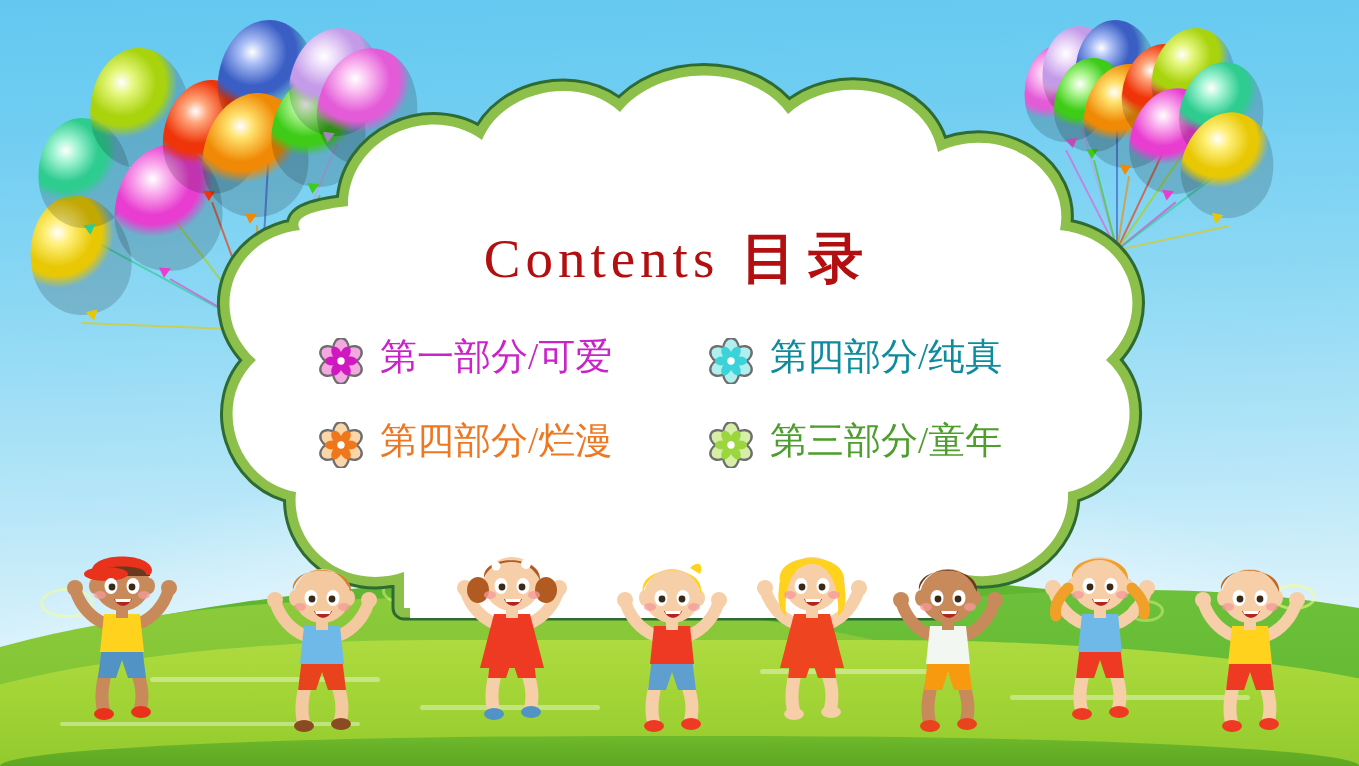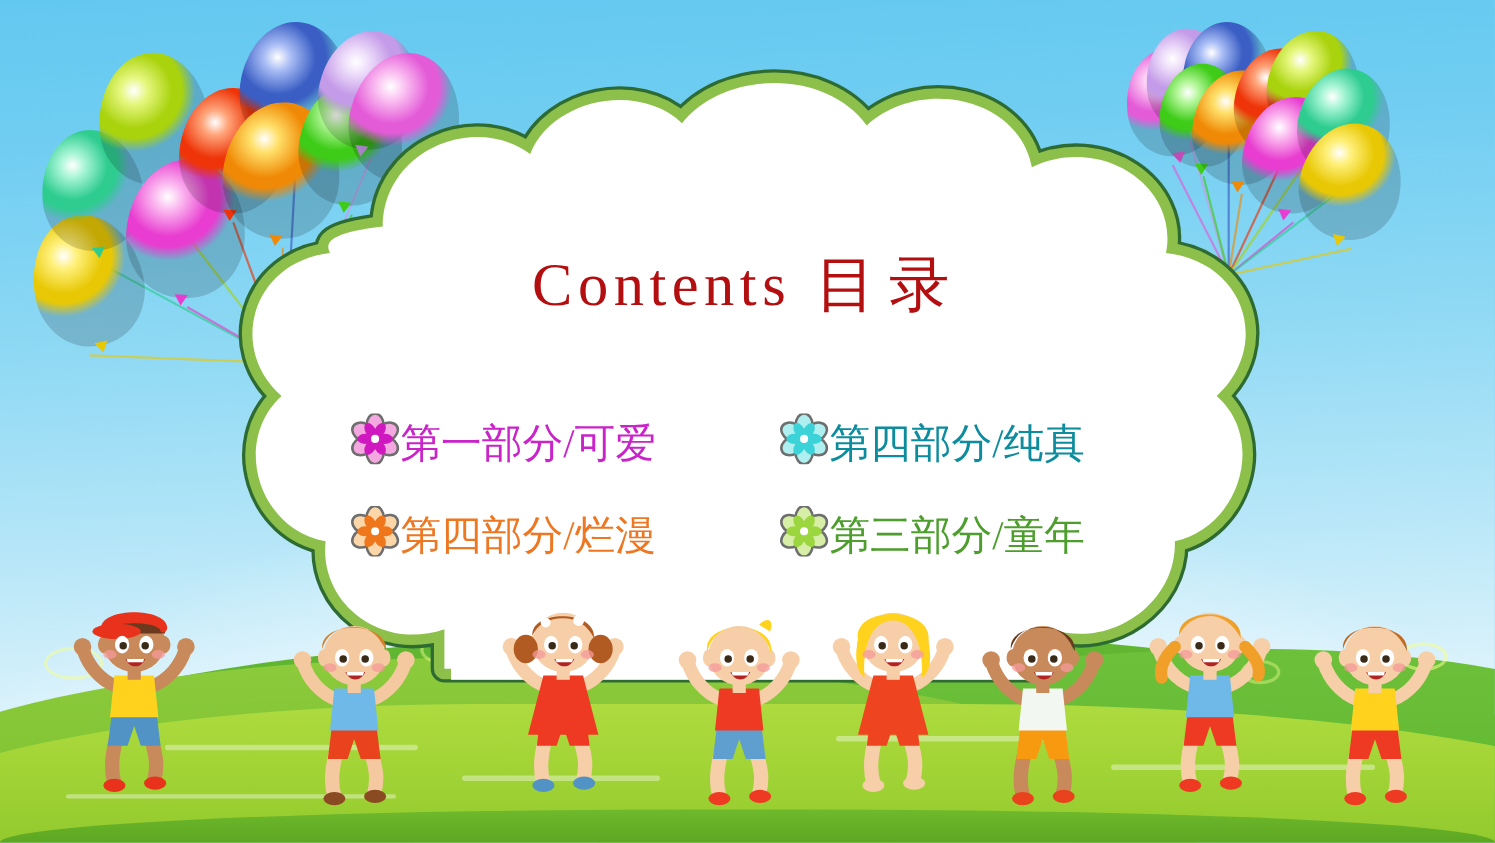--- a/index.html
+++ b/index.html
@@ -79,35 +79,35 @@
   .title {
     position:absolute; left:0; right:0; top:222px;
     text-align:center;
     font-family:"Liberation Serif","DejaVu Serif",serif;
     font-size:55px;
     color:#B30F10;
     letter-spacing:5px;
     white-space:nowrap;
     pointer-events:auto;
   }
-  .title .cn { letter-spacing:12px; margin-left:22px; }
+  .title .cn { letter-spacing:12px; margin-left:22px;font-weight:bold; }
 
   .menu {
     position:absolute;
     left:318px; top:338px;
     width:780px;
     display:grid;
     grid-template-columns:390px 390px;
     grid-auto-rows:84px;
     pointer-events:auto;
   }
   .menu-item {
     display:flex;
-    align-items:flex-end;
-    gap:0;
+    align-items:flex-start;
+    gap:16px;
     cursor:pointer;
   }
   .menu-label {
     font-family:"Liberation Serif","DejaVu Serif",serif;
     font-size:37px;
     line-height:1;
     white-space:nowrap;
   }
   .flower { flex:0 0 auto; width:46px; height:46px; display:block; }
 

